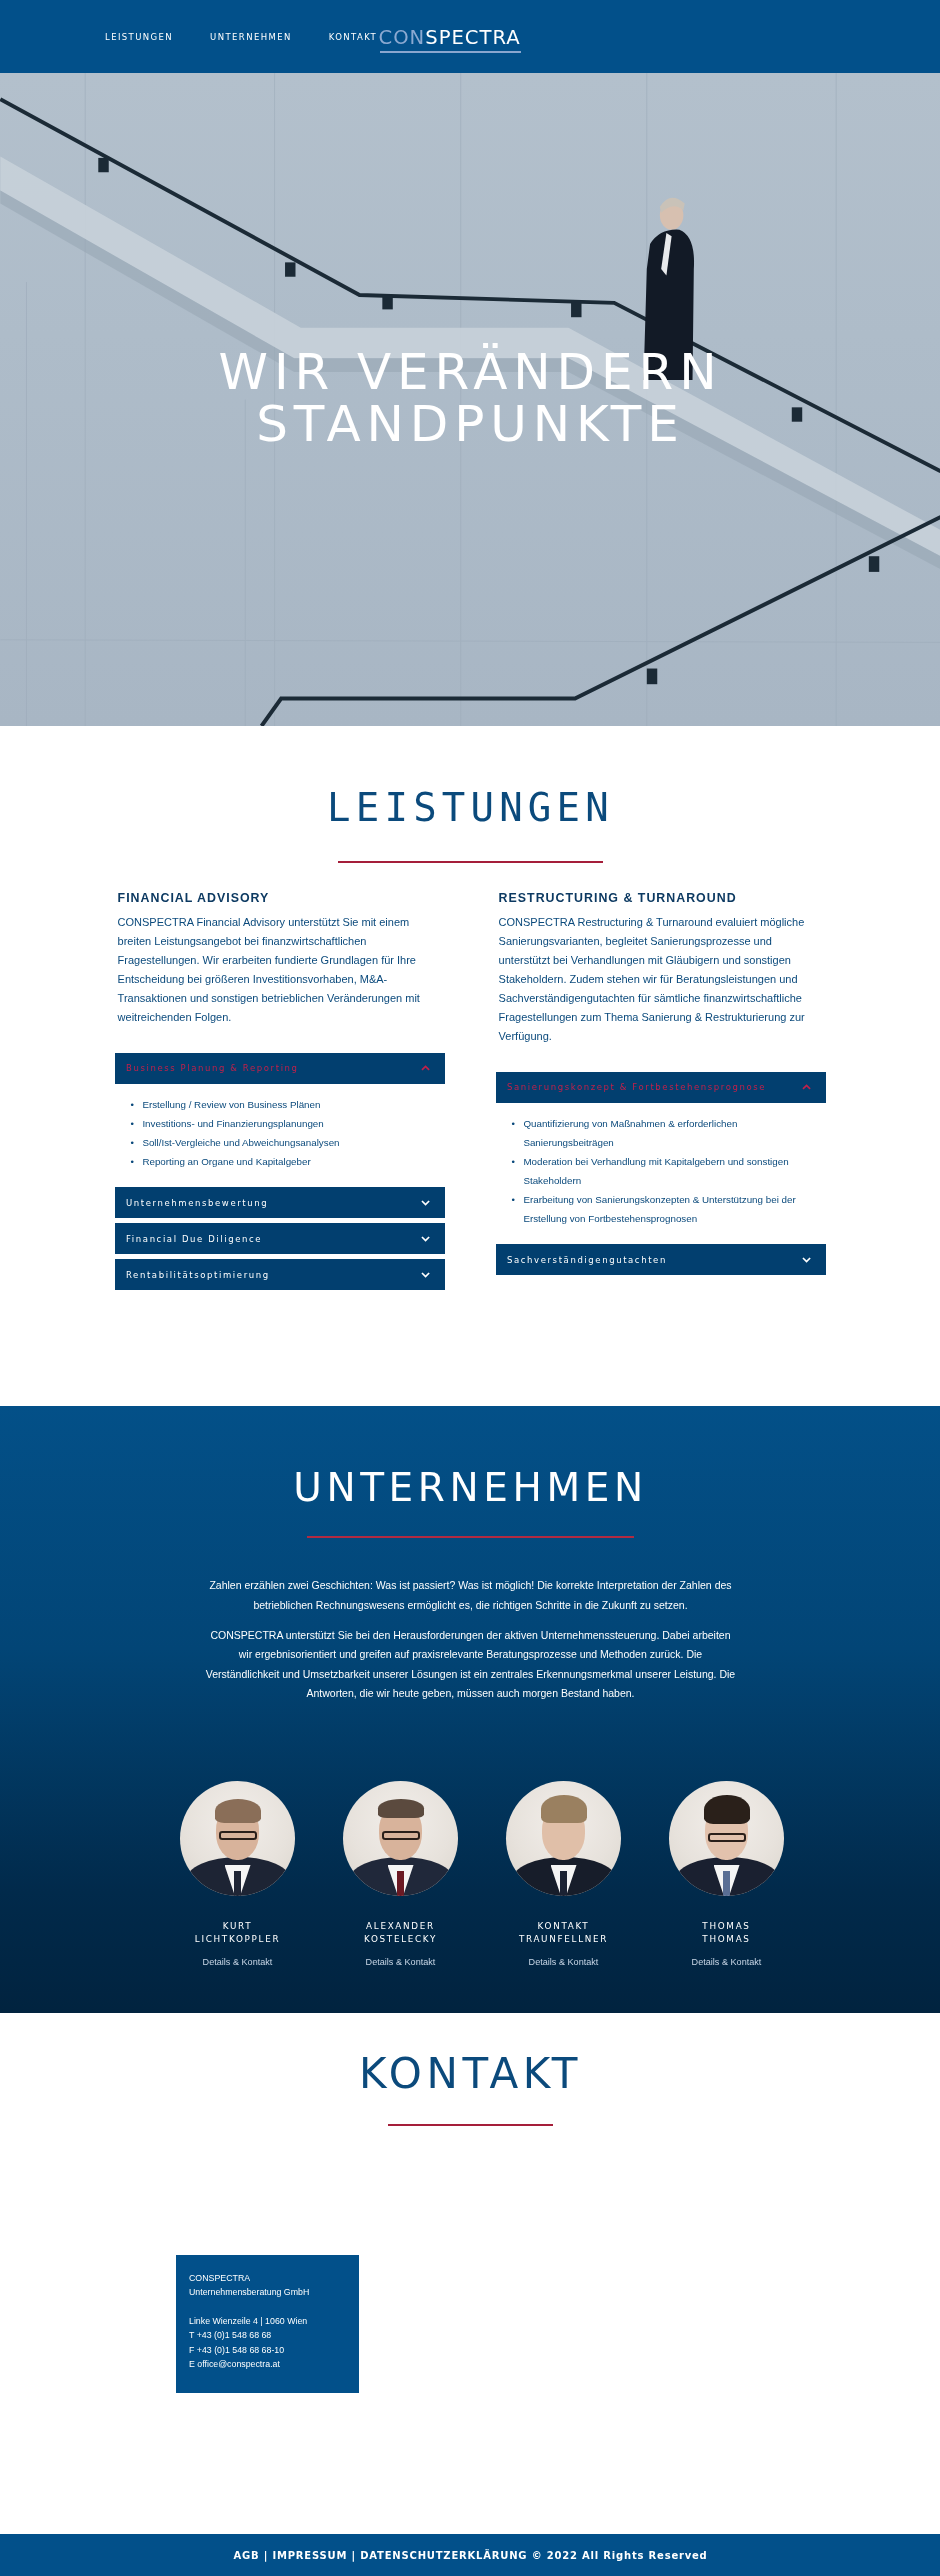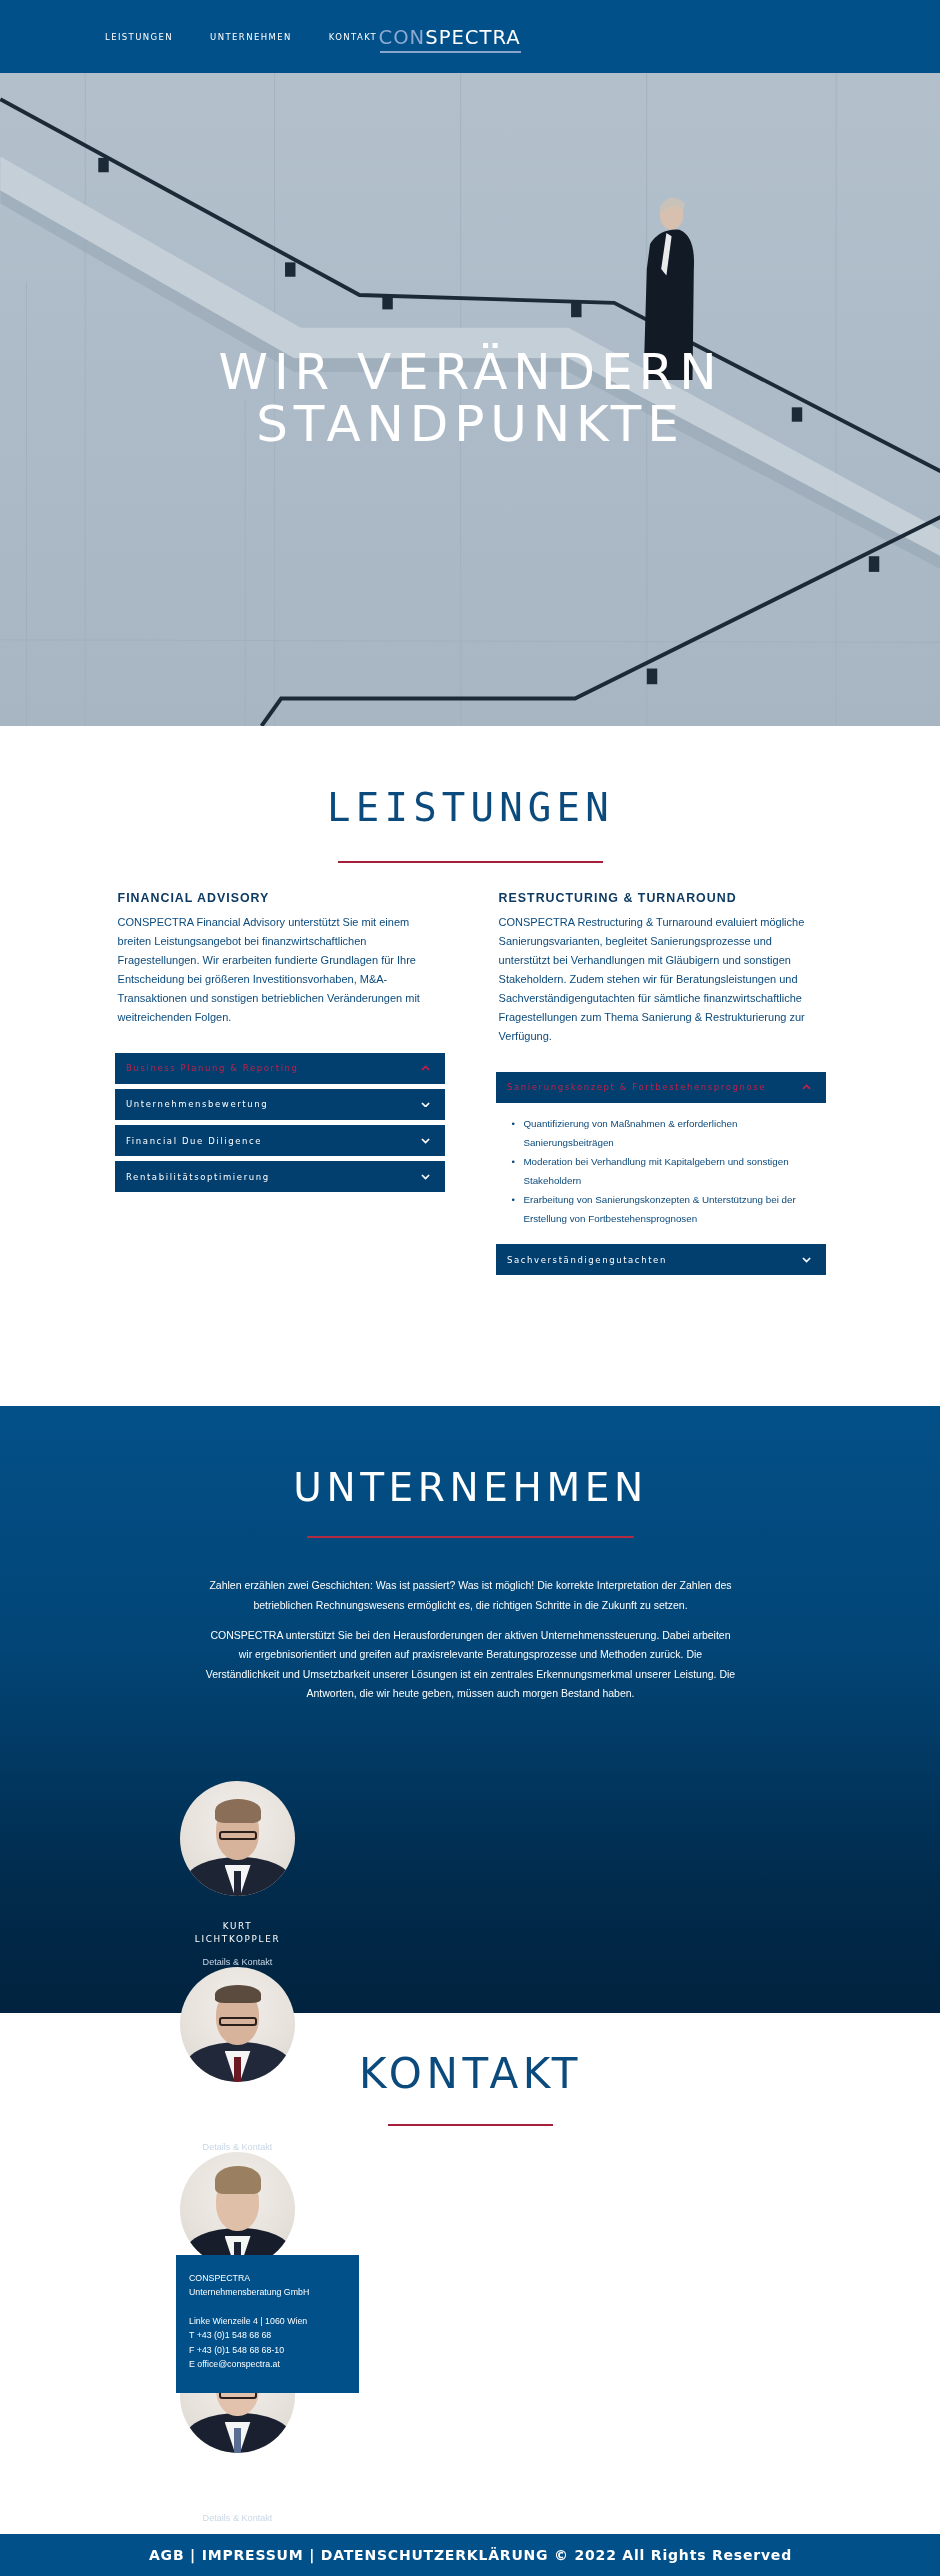--- a/index.html
+++ b/index.html
@@ -43,42 +43,42 @@
   .acc-body li { position: relative; padding-left: 14.4px; font-size: 9.8px; line-height: 19px; color: #0b4a7c; }
   .acc-body li::before { content: "•"; position: absolute; left: 2.6px; top: 0; color: #0b4a7c; }
   .col.right .acc-body li { line-height: 19px; }
 
   
   .unternehmen { height: 607px; background: linear-gradient(180deg, #035088 0%, #024576 40%, #012a4b 80%, #01233f 100%); position: relative; color: #fff; }
   .unternehmen .sec-title { color: #ffffff; font-family: "DejaVu Sans", sans-serif; font-weight: normal; font-size: 39px; letter-spacing: 4.6px; padding-top: 59px; }
   .unternehmen .red-rule { width: 327px; margin-top: 26px; background: #b22a41; height: 2px; }
   .ut-text { width: 536px; margin: 38px auto 0; text-align: center; font-family: "Liberation Sans", sans-serif; font-size: 10.5px; line-height: 19.6px; color: #ffffff; }
   .ut-text p + p { margin-top: 10.5px; }
-  .team { position: absolute; top: 375px; left: 172px; width: 620px; display: flex; justify-content: space-between; flex-direction: column; }
+  .team { position: absolute; top: 375px; left: 172px; width: 620px; display: flex; justify-content: space-between; }
   .member { width: 131px; text-align: center; }
   .portrait { width: 115px; height: 115px; border-radius: 50%; margin: 0 auto; position: relative; overflow: hidden; background: radial-gradient(circle at 50% 35%, #f2eeea 0%, #e7e2dc 55%, #d9d3cb 100%); }
   .portrait .head { position: absolute; left: 50%; top: 23.5px; width: 43px; height: 55px; margin-left: -21.6px; border-radius: 45% 45% 48% 48%; background: #d8b39b; }
   .portrait .hair { position: absolute; left: 50%; top: 18.3px; width: 46px; height: 23.5px; margin-left: -23px; border-radius: 50% 50% 20% 20%; }
   .portrait .glasses { position: absolute; left: 50%; top: 50px; width: 38px; height: 9.1px; margin-left: -19px; border: 2px solid #2a1f1a; border-radius: 3.3px; }
   .portrait .suit { position: absolute; left: 50%; bottom: -6.5px; width: 105px; height: 46px; margin-left: -52px; border-radius: 50% 50% 0 0; background: #1d2434; }
   .portrait .shirt { position: absolute; left: 50%; bottom: 0; width: 26px; height: 31px; margin-left: -13px; background: #f5f5f5; clip-path: polygon(0 0, 100% 0, 60% 100%, 40% 100%); }
   .portrait .tie { position: absolute; left: 50%; bottom: 0; width: 7.8px; height: 25px; margin-left: -3.9px; }
   .member .name { font-family: "DejaVu Sans", sans-serif; font-size: 8.8px; letter-spacing: 1.7px; line-height: 13px; color: #ffffff; margin-top: 23.5px; }
   .member .link { display: block; font-size: 9.1px; color: #c8d6e6; margin-top: 11px; text-decoration: none; }
 
   
   .kontakt { height: 521px; position: relative; }
   .kontakt .sec-title { font-family: "DejaVu Sans", sans-serif; font-size: 42px; letter-spacing: 4.6px; padding-top: 36px; }
   .kontakt .red-rule { width: 165px; margin-top: 26px; }
   .contact-box { position: absolute; left: 176px; top: 242px; width: 183px; height: 138px; background: #02508a; padding: 15.7px 13px; color: #ffffff; font-size: 8.8px; line-height: 14.4px; }
   .contact-box .gap { height: 14.4px; }
 
   
   .footer { height: 42px; background: #02508a; display: flex; align-items: center; justify-content: center; }
-  .footer span { font-family: "DejaVu Sans", sans-serif; color: #ffffff; font-size: 14px; letter-spacing: 0.8px; font-weight: bold; }
+  .footer span { font-family: "DejaVu Sans", sans-serif; color: #ffffff; font-size: 10px; letter-spacing: 0.8px; font-weight: bold; }
   .footer a { color: #ffffff; text-decoration: none; }
 </style>
 </head>
 <body>
 
 <header class="header">
   <nav class="nav">
     <a href="#leistungen">LEISTUNGEN</a>
     <a href="#unternehmen">UNTERNEHMEN</a>
     <a href="#kontakt" class="last">KONTAKT</a>
@@ -144,20 +144,28 @@
       <h3>FINANCIAL ADVISORY</h3>
       <p class="lead">CONSPECTRA Financial Advisory unterstützt Sie mit einem breiten Leistungsangebot bei finanzwirtschaftlichen Fragestellungen. Wir erarbeiten fundierte Grundlagen für Ihre Entscheidung bei größeren Investitionsvorhaben, M&amp;A-Transaktionen und sonstigen betrieblichen Veränderungen mit weitreichenden Folgen.</p>
       <div class="acc">
         <div class="acc-head open">
           <span class="lbl">Business Planung &amp; Reporting</span>
           <span class="chev">
               <svg width="9.1" height="5.9" viewBox="0 0 14 9">
                 <polyline points="1.5,7.5 7,2 12.5,7.5" fill="none" stroke="#c1204a" stroke-width="2.6"></polyline>
               </svg>
             </span>
+        </div>
+        <div class="acc-body">
+          <ul>
+            <li>Erstellung / Review von Business Plänen</li>
+            <li>Investitions- und Finanzierungsplanungen</li>
+            <li>Soll/Ist-Vergleiche und Abweichungsanalysen</li>
+            <li>Reporting an Organe und Kapitalgeber</li>
+          </ul>
         </div>
         <div class="acc-head">
           <span class="lbl">Unternehmensbewertung</span>
           <span class="chev">
               <svg width="9.1" height="5.9" viewBox="0 0 14 9">
                 <polyline points="1.5,1.5 7,7 12.5,1.5" fill="none" stroke="#ffffff" stroke-width="2.6"></polyline>
               </svg>
             </span>
         </div>
         <div class="acc-head">

